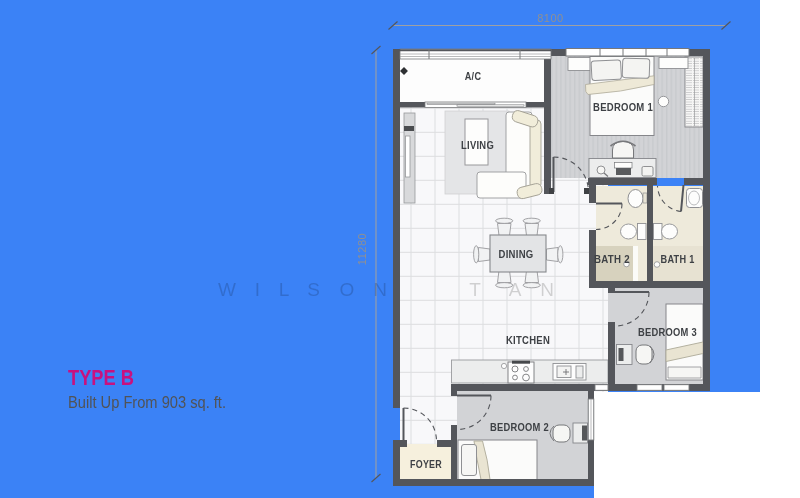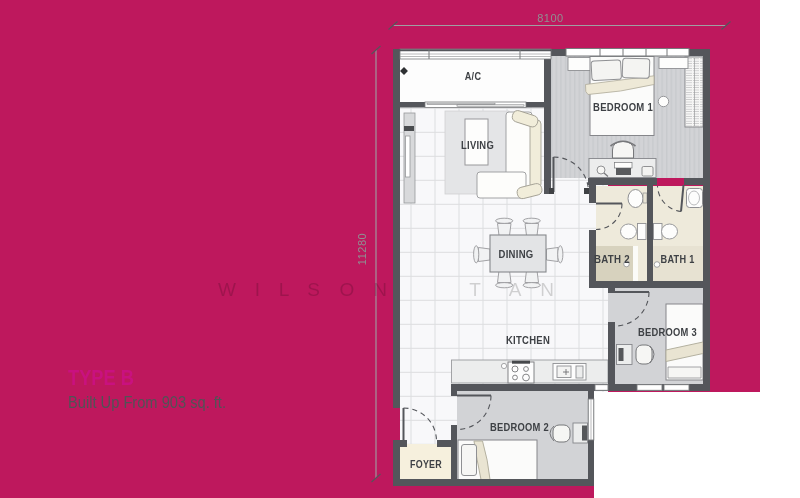--- a/index.html
+++ b/index.html
@@ -1,16 +1,16 @@
 <!DOCTYPE html>
 <html><head>
 <meta charset="utf-8">
 <style>
   html,body{margin:0;padding:0;background:#ffffff;}
-  #page{position:relative;width:760px;height:498px;background:#be185d;overflow:hidden;
+  #page{position:relative;width:760px;height:498px;background:#3b82f6;overflow:hidden;
         font-family:"Liberation Sans",sans-serif;text-align:center;}
   svg text{font-family:"Liberation Sans",sans-serif;}
   .rl{font-weight:bold;fill:#3e4145;letter-spacing:0.3px;}
   .dim{fill:#8f9092;letter-spacing:0.5px;}
 </style>
 </head>
 <body>
 <div id="page">
 <svg width="800" height="498" viewBox="0 0 800 498" shape-rendering="auto">
 <defs>

